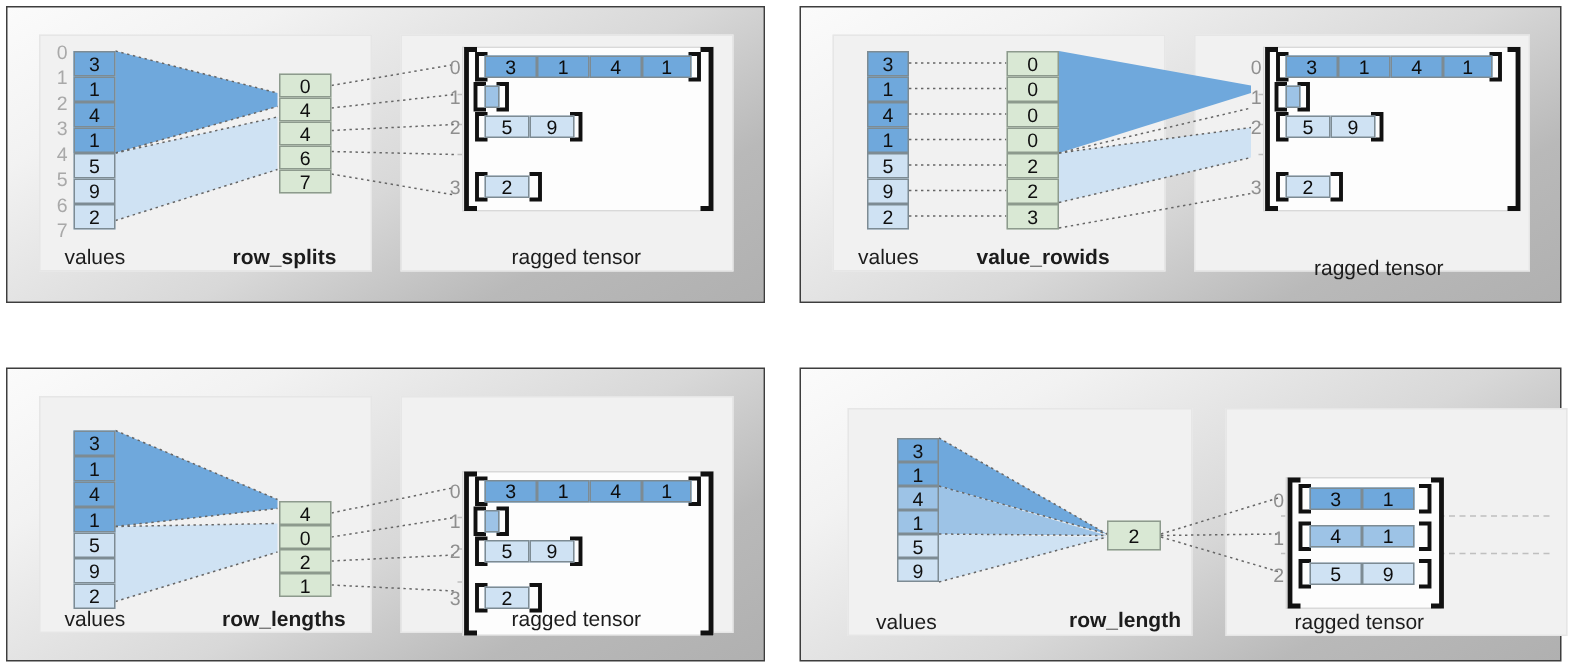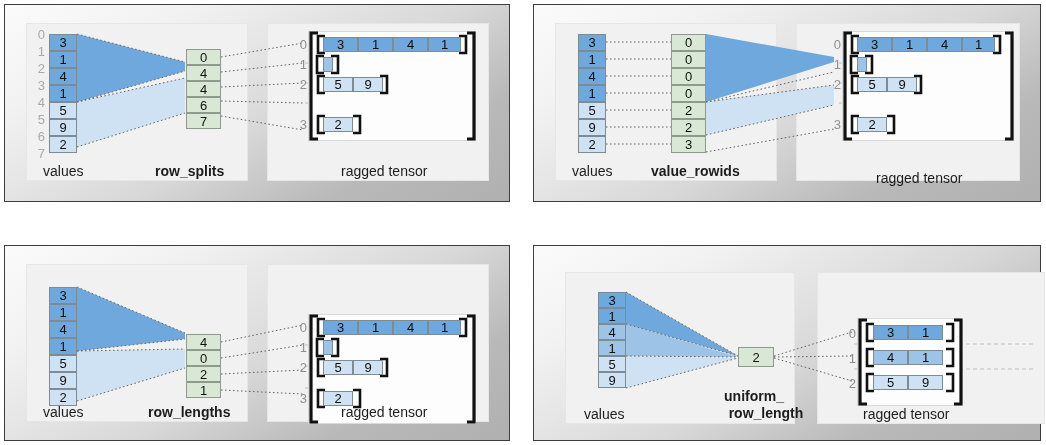--- a/index.html
+++ b/index.html
@@ -318,18 +318,17 @@
     <div class="idx idxdark" style="left:308px;top:131px;">2</div>
 
     <div class="tcell" style="left:339px;top:79px;width:35px;height:15px;background:#6fa8dc;">3</div>
     <div class="tcell" style="left:374px;top:79px;width:35px;height:15px;background:#6fa8dc;">1</div>
     <div class="tcell" style="left:339px;top:104px;width:35px;height:15px;background:#9dc3e6;">4</div>
     <div class="tcell" style="left:374px;top:104px;width:35px;height:15px;background:#9dc3e6;">1</div>
     <div class="tcell" style="left:339px;top:129px;width:35px;height:15px;background:#cfe2f3;">5</div>
     <div class="tcell" style="left:374px;top:129px;width:35px;height:15px;background:#cfe2f3;">9</div>
 
     <div class="caption" style="left:50px;top:160px;">values</div>
-    <div class="caption bold ctr" style="left:150px;top:142px;width:140px;">uniform_</div>
-    <div class="caption bold ctr" style="left:162px;top:159px;width:140px;">row_length</div>
+    <div class="caption bold ctr" style="left:146px;top:159px;width:140px;">row_length</div>
     <div class="caption" style="left:329px;top:160px;">ragged tensor</div>
   </div>
 
 </div>
 
 </body></html>

